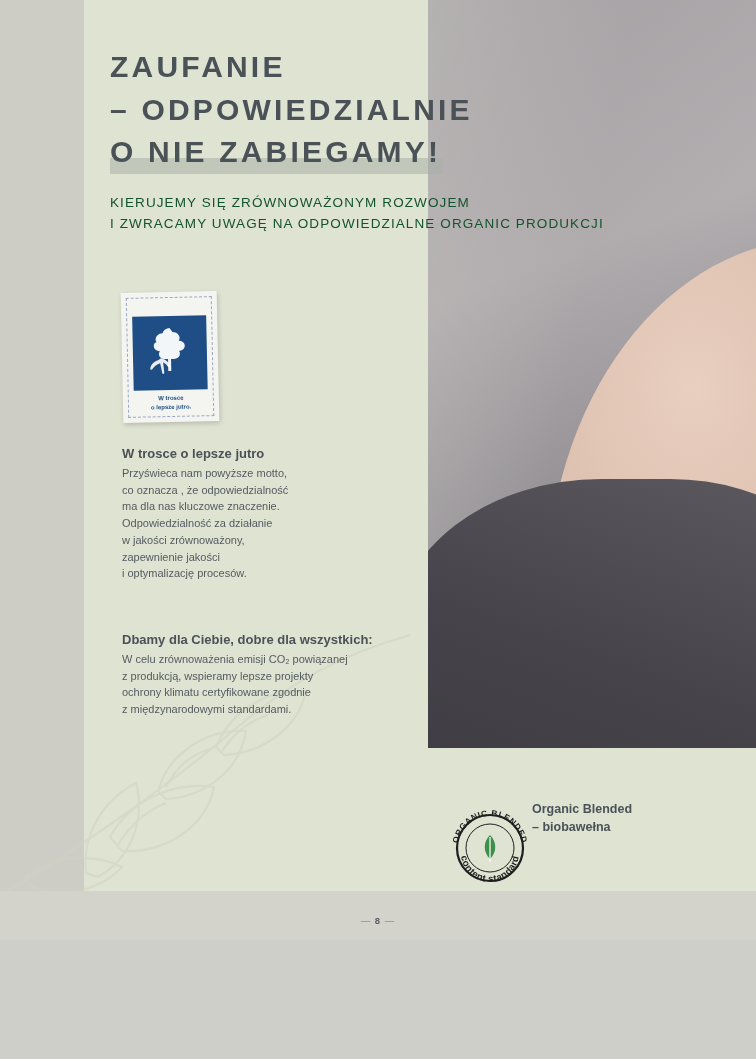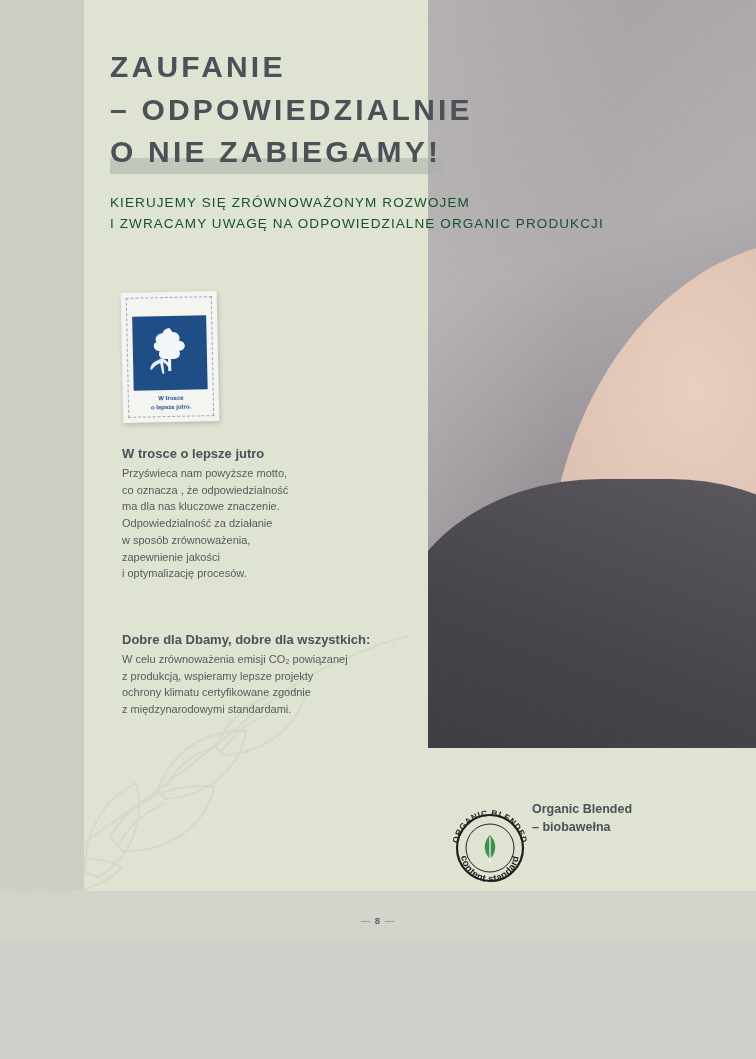--- a/index.html
+++ b/index.html
@@ -231,27 +231,27 @@
       <div>o lepsze jutro.</div>
     </div>
   </div>
 
   <div class="block" id="block-motto">
     <h3>W trosce o lepsze jutro</h3>
     <p style="white-space:pre-line">Przyświeca nam powyższe motto,
 co oznacza , że odpowiedzialność
 ma dla nas kluczowe znaczenie.
 Odpowiedzialność za działanie
-w sposób zrównoważenia,
+w jakości zrównoważony,
 zapewnienie jakości
 i optymalizację procesów.</p>
   </div>
 
   <div class="block" id="block-good">
-    <h3>Dobre dla Dbamy, dobre dla wszystkich:</h3>
+    <h3>Dbamy dla Ciebie, dobre dla wszystkich:</h3>
     <p style="white-space:pre-line">W celu zrównoważenia emisji CO₂ powiązanej
 z produkcją, wspieramy lepsze projekty
 ochrony klimatu certyfikowane zgodnie
 z międzynarodowymi standardami.</p>
   </div>
 
   <svg class="seal" viewBox="0 0 84 84">
     <defs>
       <path id="arcTop" d="M10,42 A32,32 0 0,1 74,42"></path>
       <path id="arcBot" d="M13,47 A29,29 0 0,0 71,47"></path>

